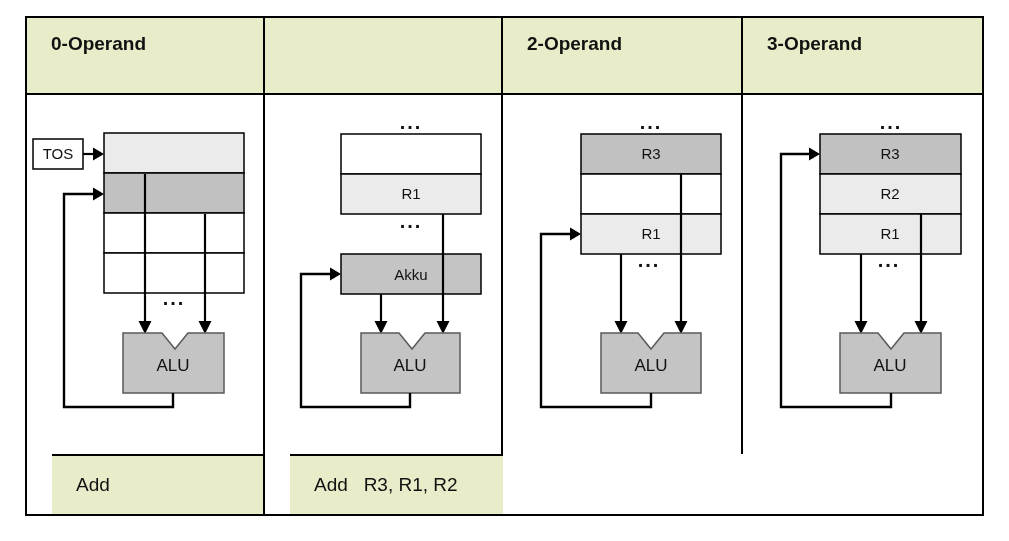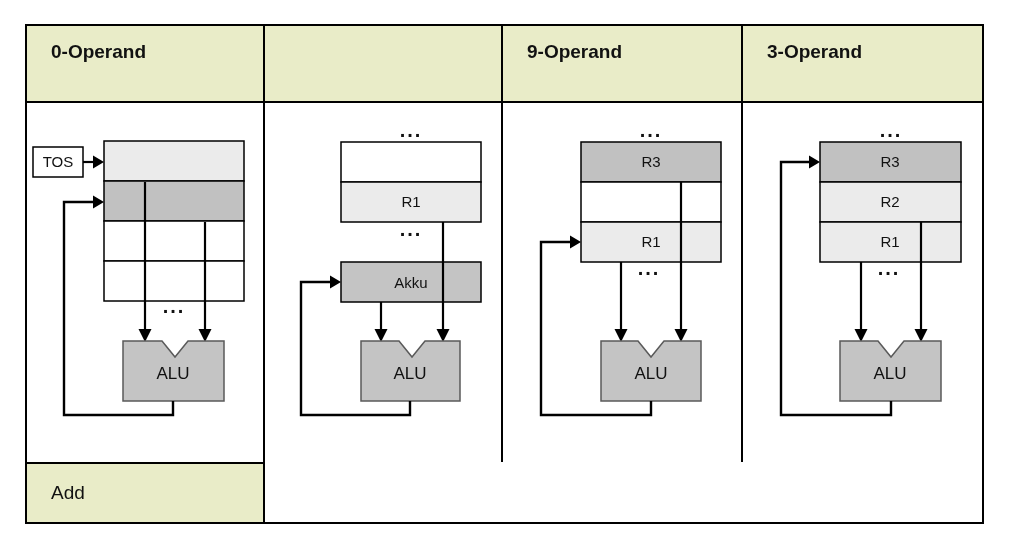--- a/index.html
+++ b/index.html
@@ -1,41 +1,41 @@
 <!DOCTYPE html>
 <html><head>
 <meta charset="utf-8">
 <style>
   html,body{margin:0;padding:0;}
   body{
     width:1009px;height:541px;background:#ffffff;position:relative;
     font-family:"Liberation Sans",sans-serif;color:#111;
   }
   .arch-table{
-    position:absolute;left:25px;top:24px;width:959px;height:500px;
+    position:absolute;left:25px;top:16px;width:959px;height:500px;
     box-sizing:border-box;border:2px solid #000;background:#fff;
     display:grid;
     grid-template-columns:238px 238px 240px 1fr;
     grid-template-rows:77px 1fr 60px;
   }
   .hcell{
     background:#e9ecc8;box-sizing:border-box;
     border-right:2px solid #000;border-bottom:2px solid #000;
     padding:13px 6px 0 24px;
     font-size:19px;font-weight:bold;line-height:25px;
   }
   .bcell{
     box-sizing:border-box;border-right:2px solid #000;
     position:relative;overflow:hidden;background:#fff;
   }
   .fcell{
     background:#e9ecc8;box-sizing:border-box;
     border-right:2px solid #000;border-top:2px solid #000;
     display:flex;align-items:center;padding-left:24px;
-    font-size:19px;white-space:pre;
+    font-size:19px;white-space:pre;margin-left:25px;
   }
   .last{border-right:none;}
   svg{display:block;}
   svg text{font-family:"Liberation Sans",sans-serif;fill:#111;}
   .cellLabel{font-size:15px;}
   .aluLabel{font-size:17px;}
   .tosLabel{font-size:15px;}
   .dots{font-size:20px;font-weight:bold;letter-spacing:2px;}
   .boxStroke{stroke:#000;stroke-width:1.5;}
   .dataLine{stroke:#000;stroke-width:2.2;fill:none;}
@@ -47,21 +47,21 @@
 <body>
 
 <div class="arch-table">
 
   <div class="hcell">
     <div>0-Operand</div>
   </div>
   <div class="hcell">
   </div>
   <div class="hcell">
-    <div>9-Operand</div>
+    <div>2-Operand</div>
     <div></div>
   </div>
   <div class="hcell last">
     <div>3-Operand</div>
     <div></div>
   </div>
 
   <div class="bcell">
     <svg width="236" height="359" viewBox="0 0 236 359">
 
@@ -157,14 +157,17 @@
       <text x="147" y="276" text-anchor="middle" class="aluLabel">ALU</text>
 
       <path d="M148,298 L148,312 L38,312 L38,59 L66,59" class="fbLine"></path>
       <polygon points="66,52.5 66,65.5 77,59" class="head"></polygon>
     </svg>
   </div>
 
   <div class="fcell">
     <span>Add</span>
   </div>
+  <div class="fcell last">
+    <span>Add   R3, R1, R2</span>
+  </div>
 
 </div>
 
 </body></html>

